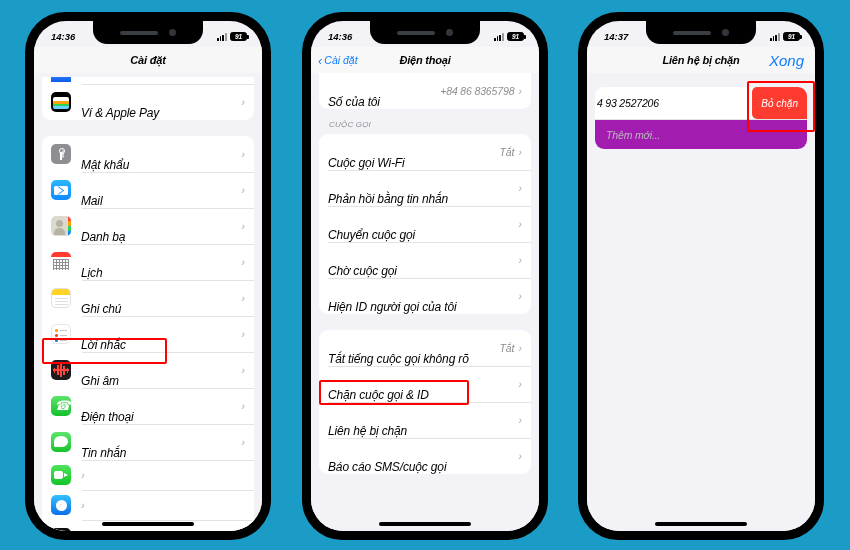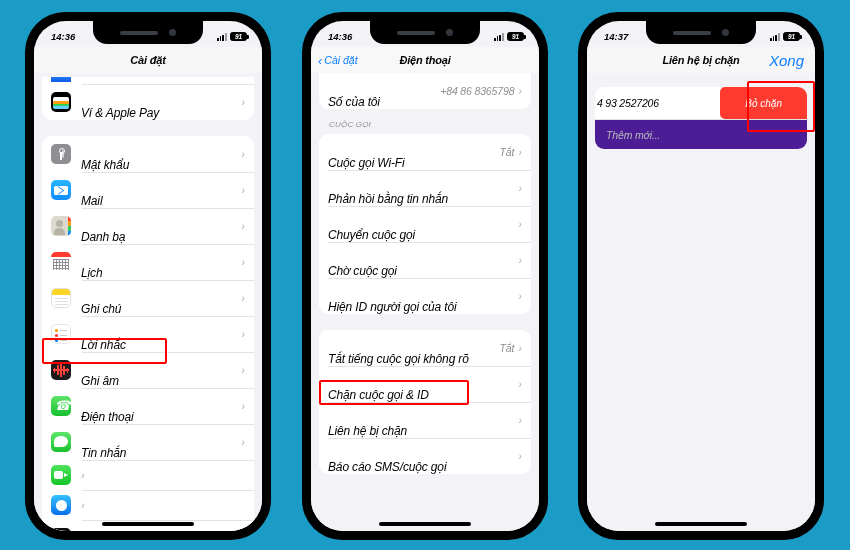--- a/index.html
+++ b/index.html
@@ -190,28 +190,28 @@
     min-height: 32px;
     background: #fff;
     position: relative;
     overflow: hidden;
   }
   .block-num { font-size: 10.5px; color:#000; padding-left: 2px; flex:1; letter-spacing:-.2px;}
   .unblock-btn {
     background: #ff3b30;
     color: #fff;
     font-size: 10px;
-    padding: 0 25px;
+    padding: 0 9px;
     height: 32px;
     display:flex; align-items:center;
     border-radius: 5px 0 0 5px;
   }
   .add-row {
     min-height: 30px; display:flex; align-items:center;
-    padding-left: 11px; background:#4c1d95;
+    padding-left: 11px; background:#a21caf;
     border-top: .5px solid #e3e3e6;
   }
   .add-row .ph { font-size: 10.5px; color:#b8b8bd; letter-spacing:-.15px; }
 
   
   .hl {
     position: absolute;
     border: 2.5px solid #ff0000;
     border-radius: 2px;
     z-index: 40;

